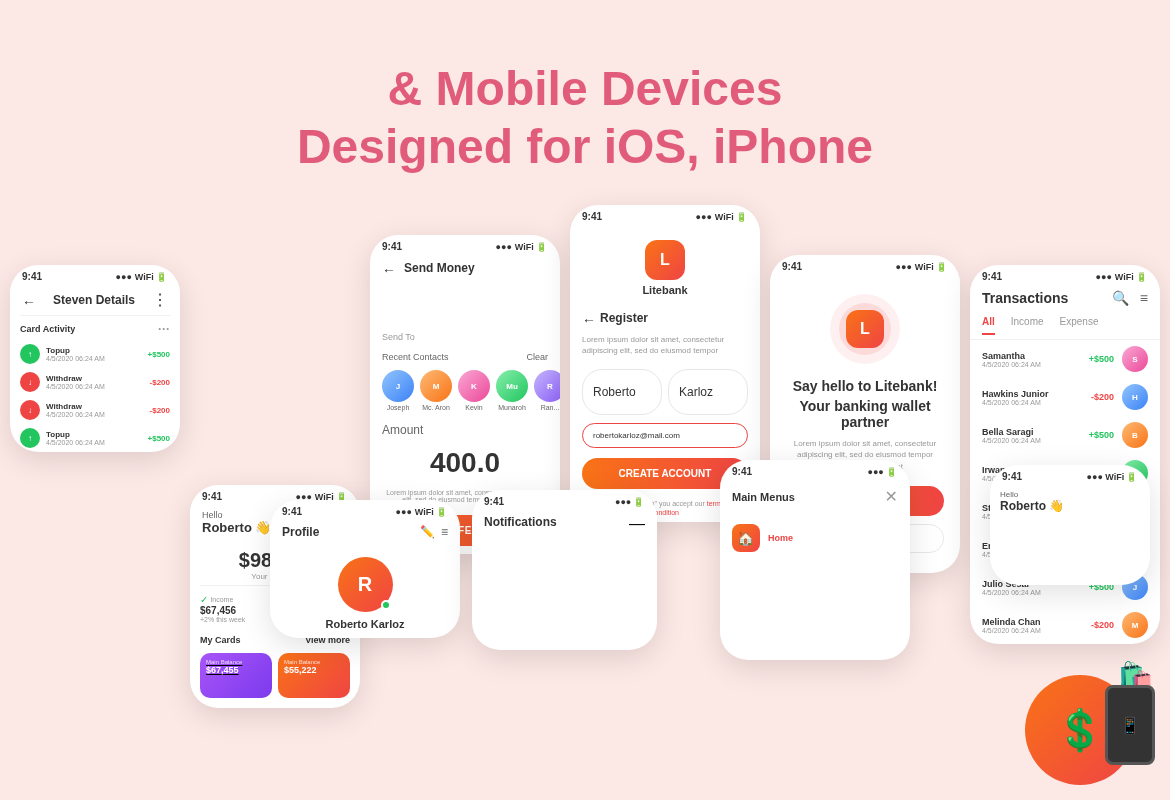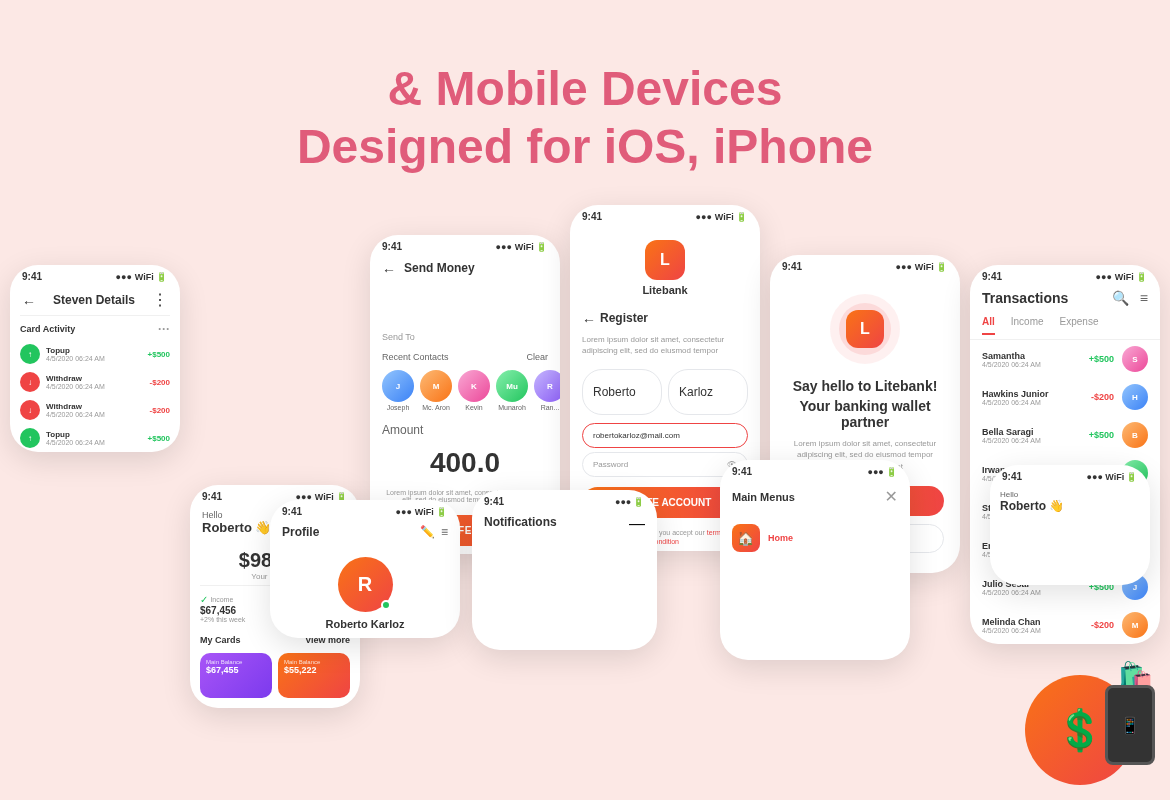--- a/index.html
+++ b/index.html
@@ -206,21 +206,21 @@
       display: flex;
       gap: 6px;
       padding: 4px 10px 10px;
     }
     .mini-card {
       flex: 1;
       height: 45px;
       border-radius: 10px;
       padding: 6px;
     }
-    .mini-card-purple { background: linear-gradient(135deg, #a855f7, #7c3aed); }
+    .mini-card-purple { background: linear-gradient(135deg, #a855f7, #7c3aed); text-decoration: underline; }
     .mini-card-orange { background: linear-gradient(135deg, #f97316, #ef4444); }
     .mini-card .mc-label { font-size: 6px; color: rgba(255,255,255,0.8); }
     .mini-card .mc-amount { font-size: 9px; font-weight: 700; color: white; }
 
     
     .phone-send {
       width: 190px;
       margin-top: 30px;
     }
     .send-header {
@@ -802,24 +802,20 @@
 
       <div class="register-desc">Lorem ipsum dolor sit amet, consectetur adipiscing elit, sed do eiusmod tempor</div>
 
       <div class="form-row">
         <div class="form-input">Roberto</div>
         <div class="form-input">Karloz</div>
       </div>
 
       <div class="form-input-full email">robertokarloz@mail.com</div>
 
-      <div class="password-wrapper">
-        <span>Password</span>
-        <span>👁</span>
-      </div>
 
       <div class="create-btn">CREATE ACCOUNT</div>
 
       <div class="terms-text">
         <span>By tapping "Sign Up" you accept our</span>
         <span class="terms-link">terms</span>
         <span>and</span>
         <span class="terms-link">condition</span>
       </div>
     </div>

